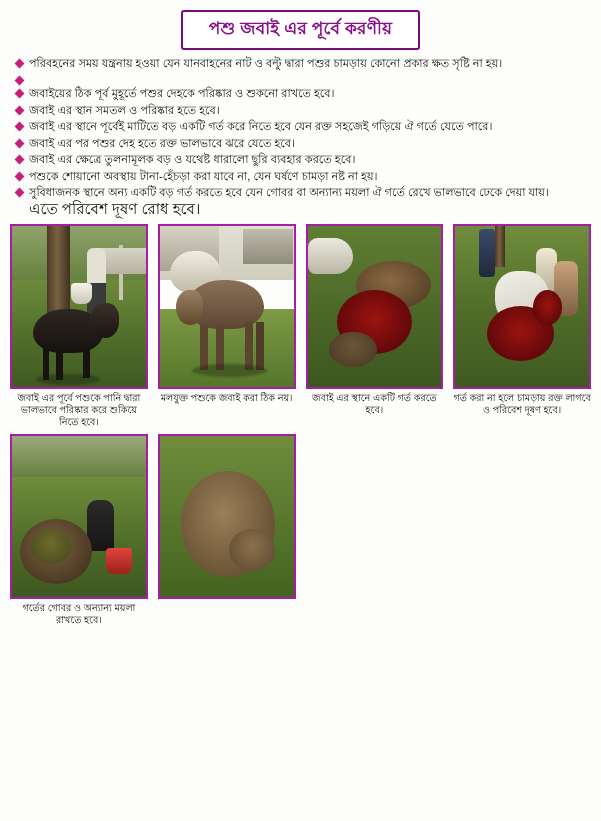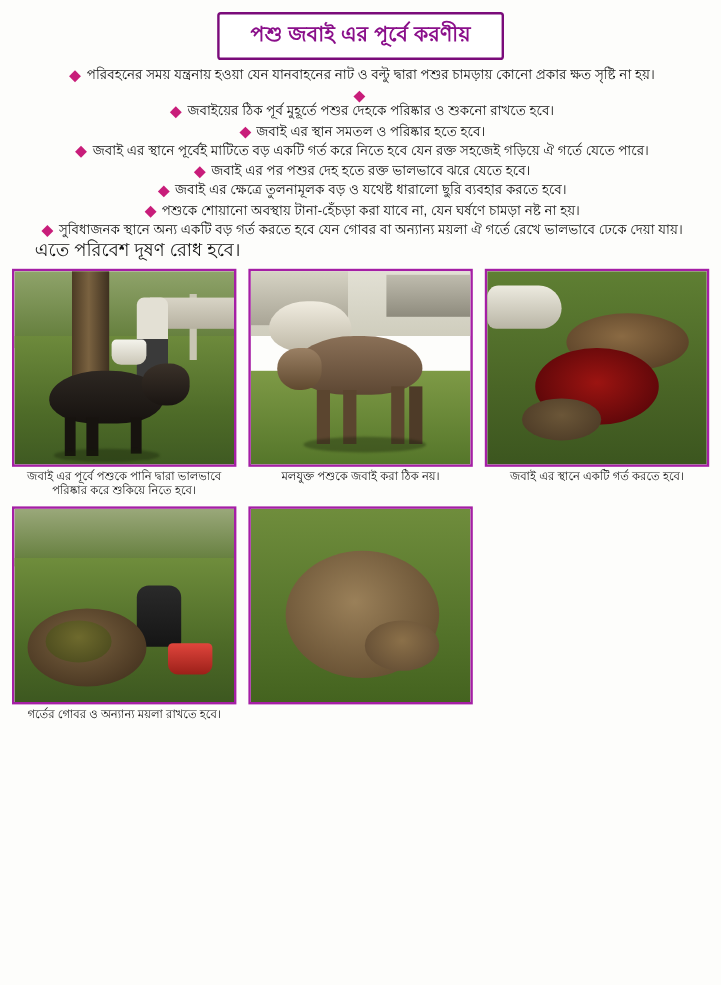--- a/index.html
+++ b/index.html
@@ -44,21 +44,20 @@
     white-space: nowrap;
   }
   
   .bullets {
     margin: 0 2px 8px 6px;
   }
   .bullet-row {
     display: flex;
     align-items: flex-start;
     margin-bottom: 2.5px;
-    justify-content: center;
   }
   .bullet-mark {
     flex: 0 0 auto;
     width: 7px;
     height: 7px;
     background: #c81d7a;
     margin-top: 4px;
     margin-right: 6px;
     transform: rotate(45deg);
   }
@@ -69,21 +68,21 @@
   }
   .bullet-sub {
     font-size: 15px;
     line-height: 14px;
     color: #111111;
     margin-left: 13px;
   }
   
   .grid {
     display: grid;
-    grid-template-columns: 1fr 1fr 1fr;
+    grid-template-columns: 1fr 1fr 1fr 1fr;
     column-gap: 10px;
     row-gap: 4px;
     margin-top: 4px;
   }
   .cell {
     display: flex;
     flex-direction: column;
     align-items: center;
   }
   .photo {
@@ -284,20 +283,33 @@
       <div class="photo">
         <div class="grass-2" style="height:100%;background:linear-gradient(#5f7f33,#4a6526 60%,#3c561f);"></div>
         <div class="person" style="left:0;top:8%;width:34%;height:22%;background:linear-gradient(180deg,#eceadf,#b9b5a5);border-radius:10px 20px 18px 8px;"></div>
         <div class="dirt" style="left:36%;top:22%;width:56%;height:30%;"></div>
         <div class="blood" style="left:22%;top:40%;width:56%;height:40%;"></div>
         <div class="dirt" style="left:16%;top:66%;width:36%;height:22%;background:radial-gradient(ellipse at 50% 40%,#6b5638,#473623);"></div>
       </div>
       <div class="cap">জবাই এর স্থানে একটি গর্ত করতে হবে।</div>
     </div>
 
+    <div class="cell">
+      <div class="photo">
+        <div class="grass-2" style="height:100%;background:linear-gradient(#6f8d3c,#4f6b28 55%,#3f5a21);"></div>
+        <div class="trunk" style="left:30%;top:0;width:7%;height:26%;"></div>
+        <div class="person" style="left:18%;top:2%;width:12%;height:30%;background:linear-gradient(180deg,#3b4a6b,#20283a);border-radius:4px;"></div>
+        <div class="person" style="left:60%;top:14%;width:16%;height:28%;background:linear-gradient(180deg,#efe9d6,#b9ae91);border-radius:8px;"></div>
+        <div class="person" style="left:74%;top:22%;width:18%;height:34%;background:linear-gradient(180deg,#caa37c,#7d5f42);border-radius:8px;"></div>
+        <div class="white-cloth" style="left:30%;top:28%;width:40%;height:34%;"></div>
+        <div class="blood" style="left:24%;top:50%;width:50%;height:34%;"></div>
+        <div class="blood" style="left:58%;top:40%;width:22%;height:22%;"></div>
+      </div>
+      <div class="cap">গর্ত করা না হলে চামড়ায় রক্ত লাগবে ও পরিবেশ দূষণ হবে।</div>
+    </div>
 
     <div class="cell">
       <div class="photo">
         <div class="trees" style="height:30%;background:linear-gradient(#9aa87a,#5f7a37);"></div>
         <div class="grass-2" style="height:74%;background:linear-gradient(#6f8d3c,#4d6a27 60%,#3d5820);"></div>
         <div class="person" style="left:56%;top:40%;width:20%;height:32%;background:linear-gradient(180deg,#2a2a2a,#151515);border-radius:10px 10px 4px 4px;"></div>
         <div class="bucket" style="left:70%;top:70%;width:20%;height:16%;background:linear-gradient(180deg,#e0453c,#9c2019);"></div>
         <div class="dirt" style="left:6%;top:52%;width:54%;height:40%;background:radial-gradient(ellipse at 45% 40%,#7a6240,#4d3a24 70%,#3b2c1b);"></div>
         <div class="dirt" style="left:14%;top:58%;width:30%;height:22%;background:radial-gradient(ellipse at 50% 40%,#6e6a2d,#45451b);"></div>
       </div>

